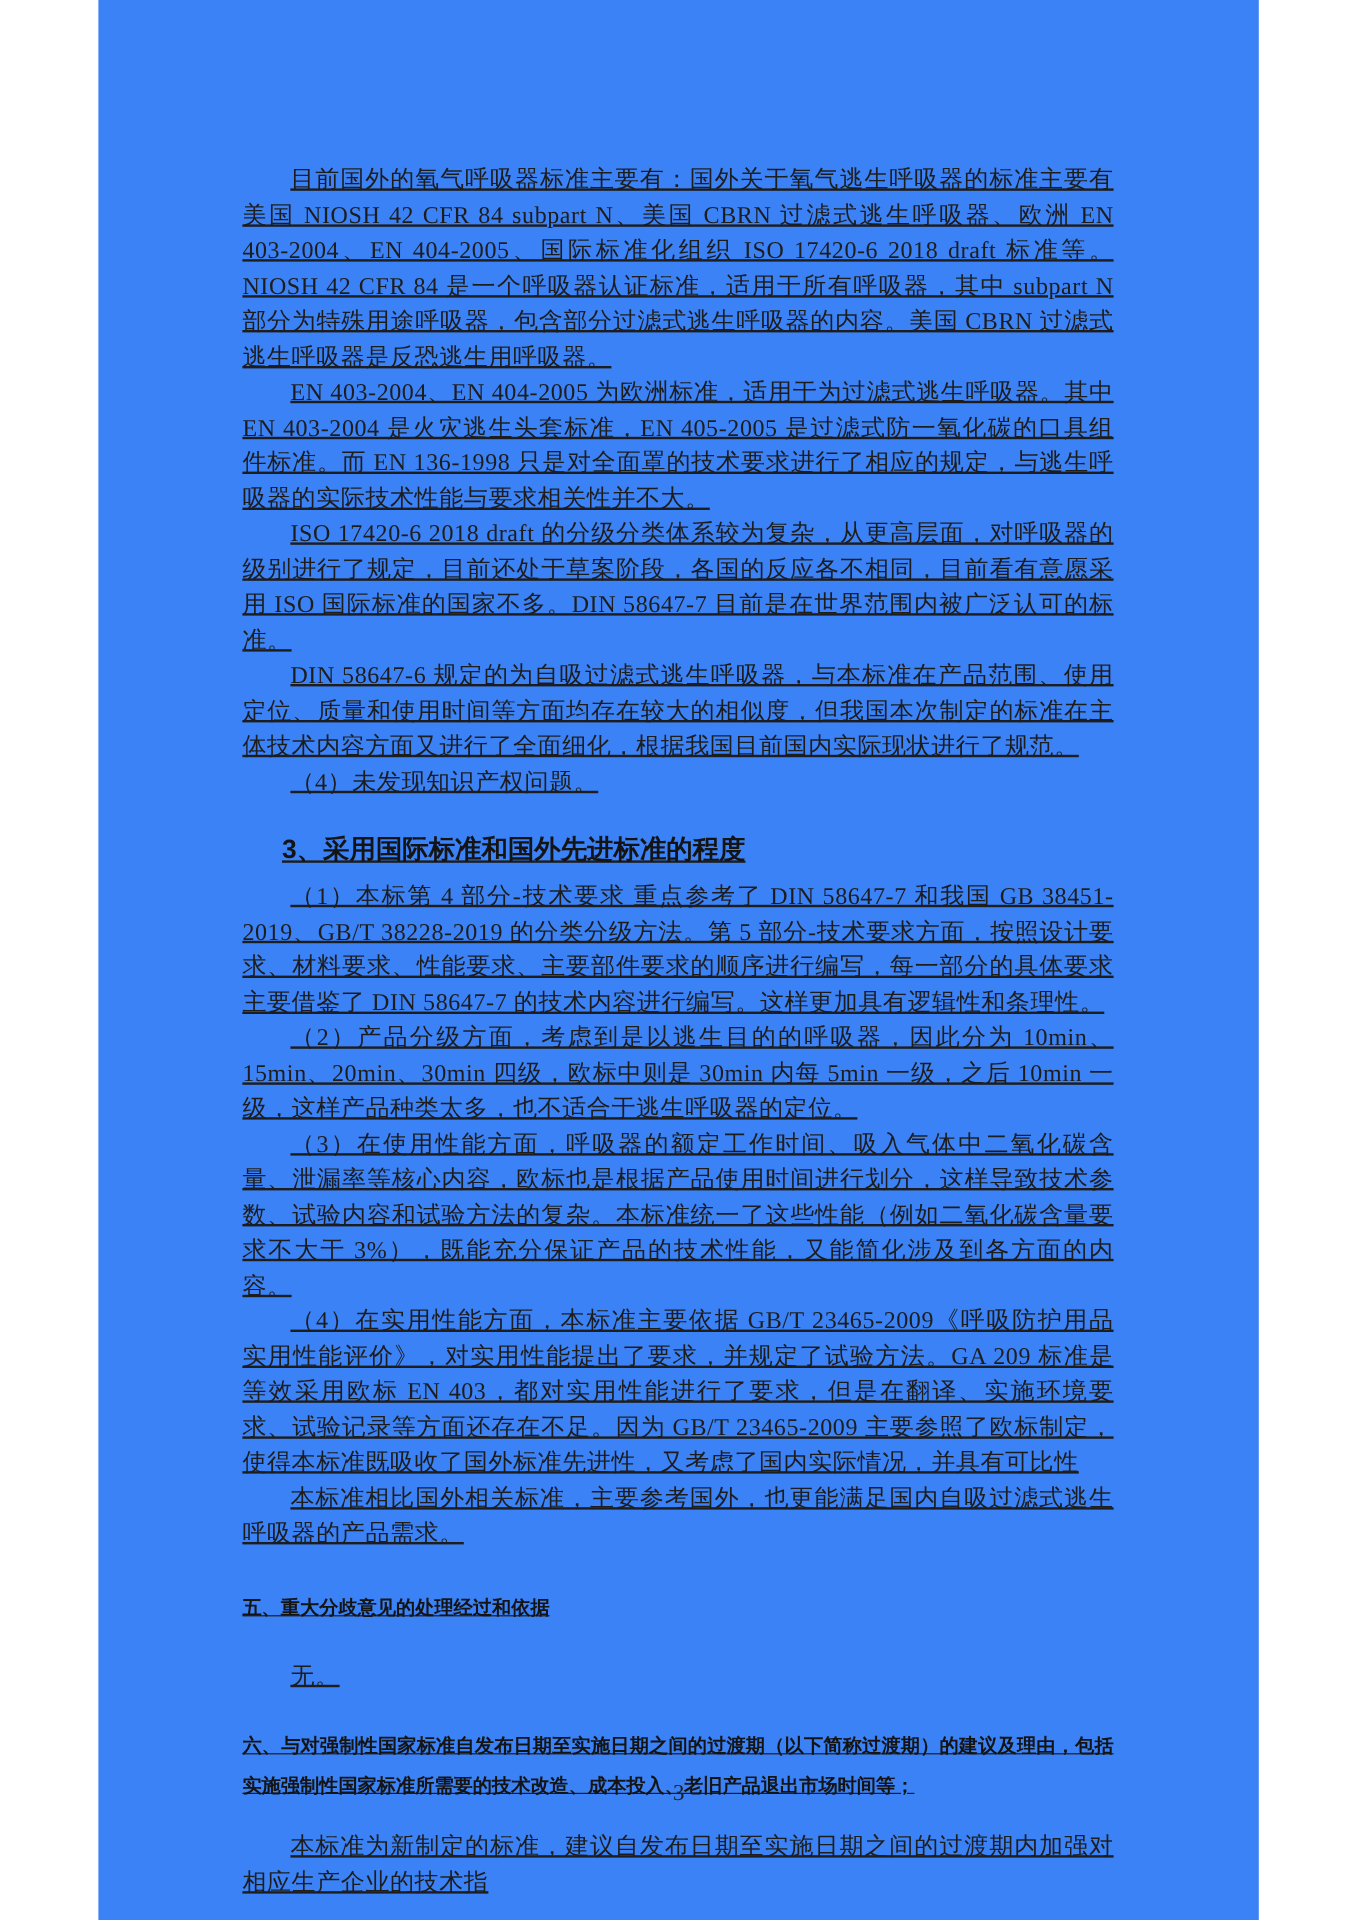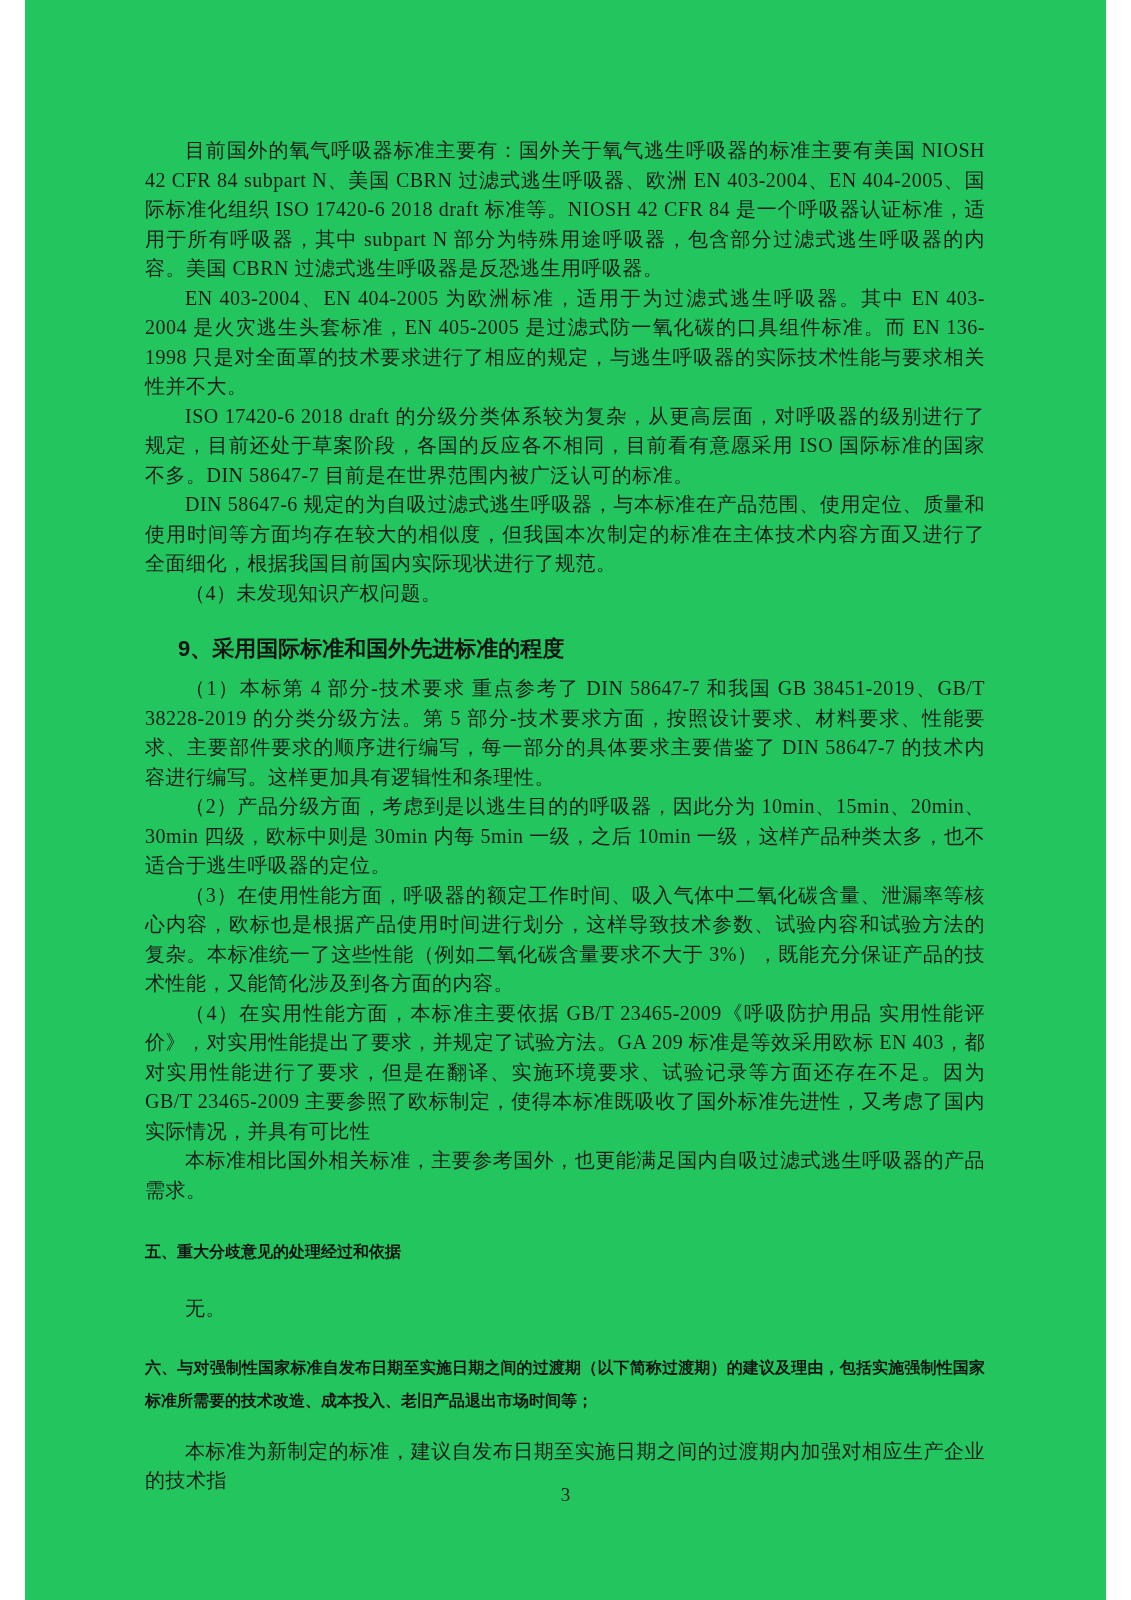--- a/index.html
+++ b/index.html
@@ -2,29 +2,30 @@
 <html><head>
 <meta charset="utf-8">
 <style>
   html, body {
     margin: 0;
     padding: 0;
     background: #ffffff;
   }
   .page {
     position: relative;
-    width: 1081px;
+    width: 967px;
     height: 1600px;
     margin: 0 auto;
-    background: #22c55e;
+    background: #3b82f6;
     box-sizing: border-box;
     padding: 136px 121px 0 120px;
     overflow: hidden;
     color: #1d1d1d;
     font-family: "Liberation Serif", "DejaVu Serif", serif;
+    text-decoration: underline;
   }
   p.body {
     margin: 0;
     font-size: 20px;
     line-height: 29.5px;
     text-align: justify;
     text-indent: 2em;
     letter-spacing: 0.5px;
   }
   h3.h-sub {
@@ -74,21 +75,21 @@
 
   <p class="body">EN 403-2004、EN 404-2005 为欧洲标准，适用于为过滤式逃生呼吸器。其中 EN 403-2004 是火灾逃生头套标准，EN 405-2005 是过滤式防一氧化碳的口具组件标准。而 EN 136-1998 只是对全面罩的技术要求进行了相应的规定，与逃生呼吸器的实际技术性能与要求相关性并不大。</p>
 
   <p class="body">ISO 17420-6 2018 draft 的分级分类体系较为复杂，从更高层面，对呼吸器的级别进行了规定，目前还处于草案阶段，各国的反应各不相同，目前看有意愿采用 ISO 国际标准的国家不多。DIN 58647-7 目前是在世界范围内被广泛认可的标准。</p>
 
   <p class="body">DIN 58647-6 规定的为自吸过滤式逃生呼吸器，与本标准在产品范围、使用定位、质量和使用时间等方面均存在较大的相似度，但我国本次制定的标准在主体技术内容方面又进行了全面细化，根据我国目前国内实际现状进行了规范。</p>
 
 
   <p class="body">（4）未发现知识产权问题。</p>
 
-  <h3 class="h-sub">9、采用国际标准和国外先进标准的程度</h3>
+  <h3 class="h-sub">3、采用国际标准和国外先进标准的程度</h3>
 
   <p class="body">（1）本标第 4 部分-技术要求 重点参考了 DIN 58647-7 和我国 GB 38451-2019、GB/T 38228-2019 的分类分级方法。第 5 部分-技术要求方面，按照设计要求、材料要求、性能要求、主要部件要求的顺序进行编写，每一部分的具体要求主要借鉴了 DIN 58647-7 的技术内容进行编写。这样更加具有逻辑性和条理性。</p>
 
   <p class="body">（2）产品分级方面，考虑到是以逃生目的的呼吸器，因此分为 10min、15min、20min、30min 四级，欧标中则是 30min 内每 5min 一级，之后 10min 一级，这样产品种类太多，也不适合于逃生呼吸器的定位。</p>
 
   <p class="body">（3）在使用性能方面，呼吸器的额定工作时间、吸入气体中二氧化碳含量、泄漏率等核心内容，欧标也是根据产品使用时间进行划分，这样导致技术参数、试验内容和试验方法的复杂。本标准统一了这些性能（例如二氧化碳含量要求不大于 3%），既能充分保证产品的技术性能，又能简化涉及到各方面的内容。</p>
 
   <p class="body">（4）在实用性能方面，本标准主要依据 GB/T 23465-2009《呼吸防护用品 实用性能评价》，对实用性能提出了要求，并规定了试验方法。GA 209 标准是等效采用欧标 EN 403，都对实用性能进行了要求，但是在翻译、实施环境要求、试验记录等方面还存在不足。因为 GB/T 23465-2009 主要参照了欧标制定，使得本标准既吸收了国外标准先进性，又考虑了国内实际情况，并具有可比性</p>
 
   <p class="body">本标准相比国外相关标准，主要参考国外，也更能满足国内自吸过滤式逃生呼吸器的产品需求。</p>

